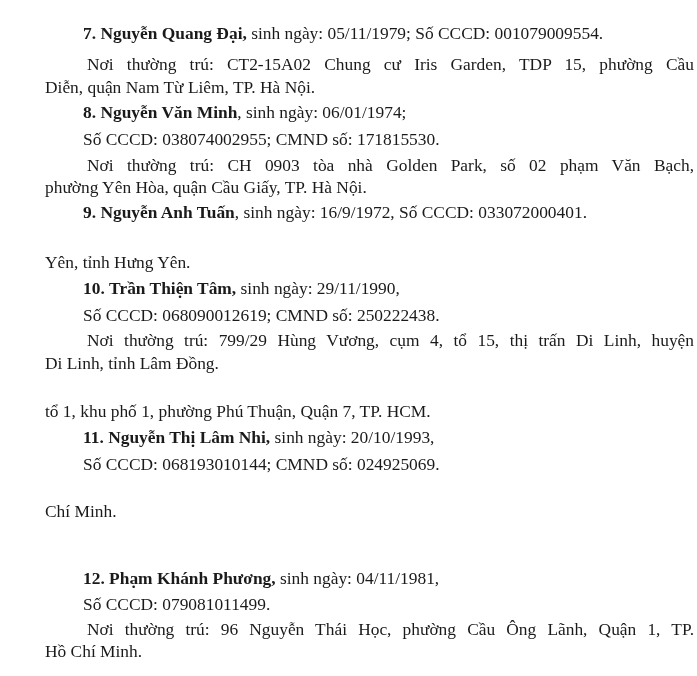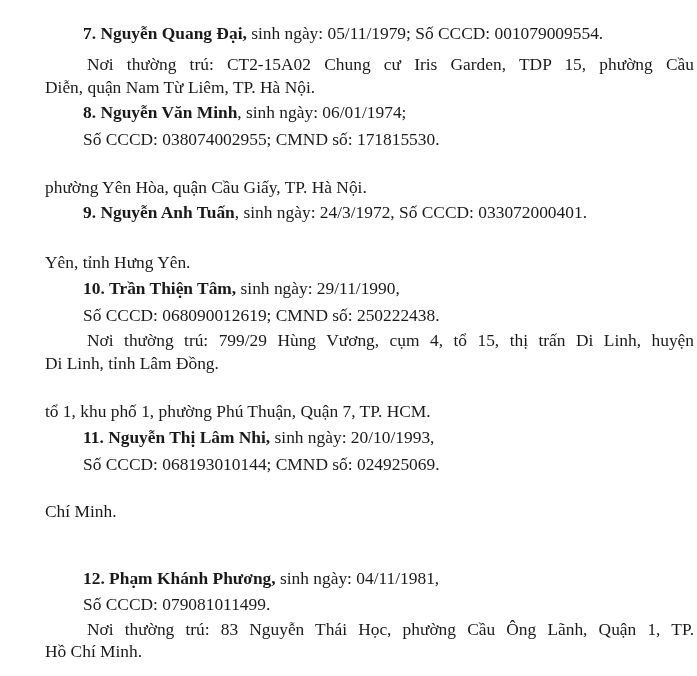--- a/index.html
+++ b/index.html
@@ -33,25 +33,26 @@
     <b>Nguyễn Quang Đại,</b><span> sinh ngày: 05/11/1979; Số CCCD: 001079009554.</span>
   </div>
   <div class="line justify" style="top:53px">Nơi thường trú: CT2-15A02 Chung cư Iris Garden, TDP 15, phường Cầu</div>
   <div class="line cont" style="top:76px">Diễn, quận Nam Từ Liêm, TP. Hà Nội.</div>
 
   <div class="line ind" style="top:101px">
     <b>8.</b>
     <b>Nguyễn Văn Minh</b><span>, sinh ngày: 06/01/1974;</span>
   </div>
   <div class="line ind" style="top:128px">Số CCCD: 038074002955; CMND số: 171815530.</div>
+  <div class="line justify" style="top:154px">Nơi thường trú: CH 0903 tòa nhà Golden Park, số 02 phạm Văn Bạch,</div>
   <div class="line cont" style="top:176px">phường Yên Hòa, quận Cầu Giấy, TP. Hà Nội.</div>
 
   <div class="line ind" style="top:201px">
     <b>9.</b>
-    <b>Nguyễn Anh Tuấn</b><span>, sinh ngày: 24/3/1972, Số CCCD: 033072000401.</span>
+    <b>Nguyễn Anh Tuấn</b><span>, sinh ngày: 16/9/1972, Số CCCD: 033072000401.</span>
   </div>
   <div class="line cont" style="top:251px">Yên, tỉnh Hưng Yên.</div>
 
   <div class="line ind" style="top:277px">
     <b>10.</b>
     <b>Trần Thiện Tâm,</b><span> sinh ngày: 29/11/1990,</span>
   </div>
   <div class="line ind" style="top:304px">Số CCCD: 068090012619; CMND số: 250222438.</div>
   <div class="line justify" style="top:329px">Nơi thường trú: 799/29 Hùng Vương, cụm 4, tổ 15, thị trấn Di Linh, huyện</div>
   <div class="line cont" style="top:352px">Di Linh, tỉnh Lâm Đồng.</div>
@@ -62,16 +63,16 @@
     <b>Nguyễn Thị Lâm Nhi,</b><span> sinh ngày: 20/10/1993,</span>
   </div>
   <div class="line ind" style="top:453px">Số CCCD: 068193010144; CMND số: 024925069.</div>
   <div class="line cont" style="top:500px">Chí Minh.</div>
 
   <div class="line ind" style="top:567px">
     <b>12.</b>
     <b>Phạm Khánh Phương,</b><span> sinh ngày: 04/11/1981,</span>
   </div>
   <div class="line ind" style="top:593px">Số CCCD: 079081011499.</div>
-  <div class="line justify" style="top:618px">Nơi thường trú: 83 Nguyễn Thái Học, phường Cầu Ông Lãnh, Quận 1, TP.</div>
+  <div class="line justify" style="top:618px">Nơi thường trú: 96 Nguyễn Thái Học, phường Cầu Ông Lãnh, Quận 1, TP.</div>
   <div class="line cont" style="top:640px">Hồ Chí Minh.</div>
 
 </div>
 
 </body></html>

